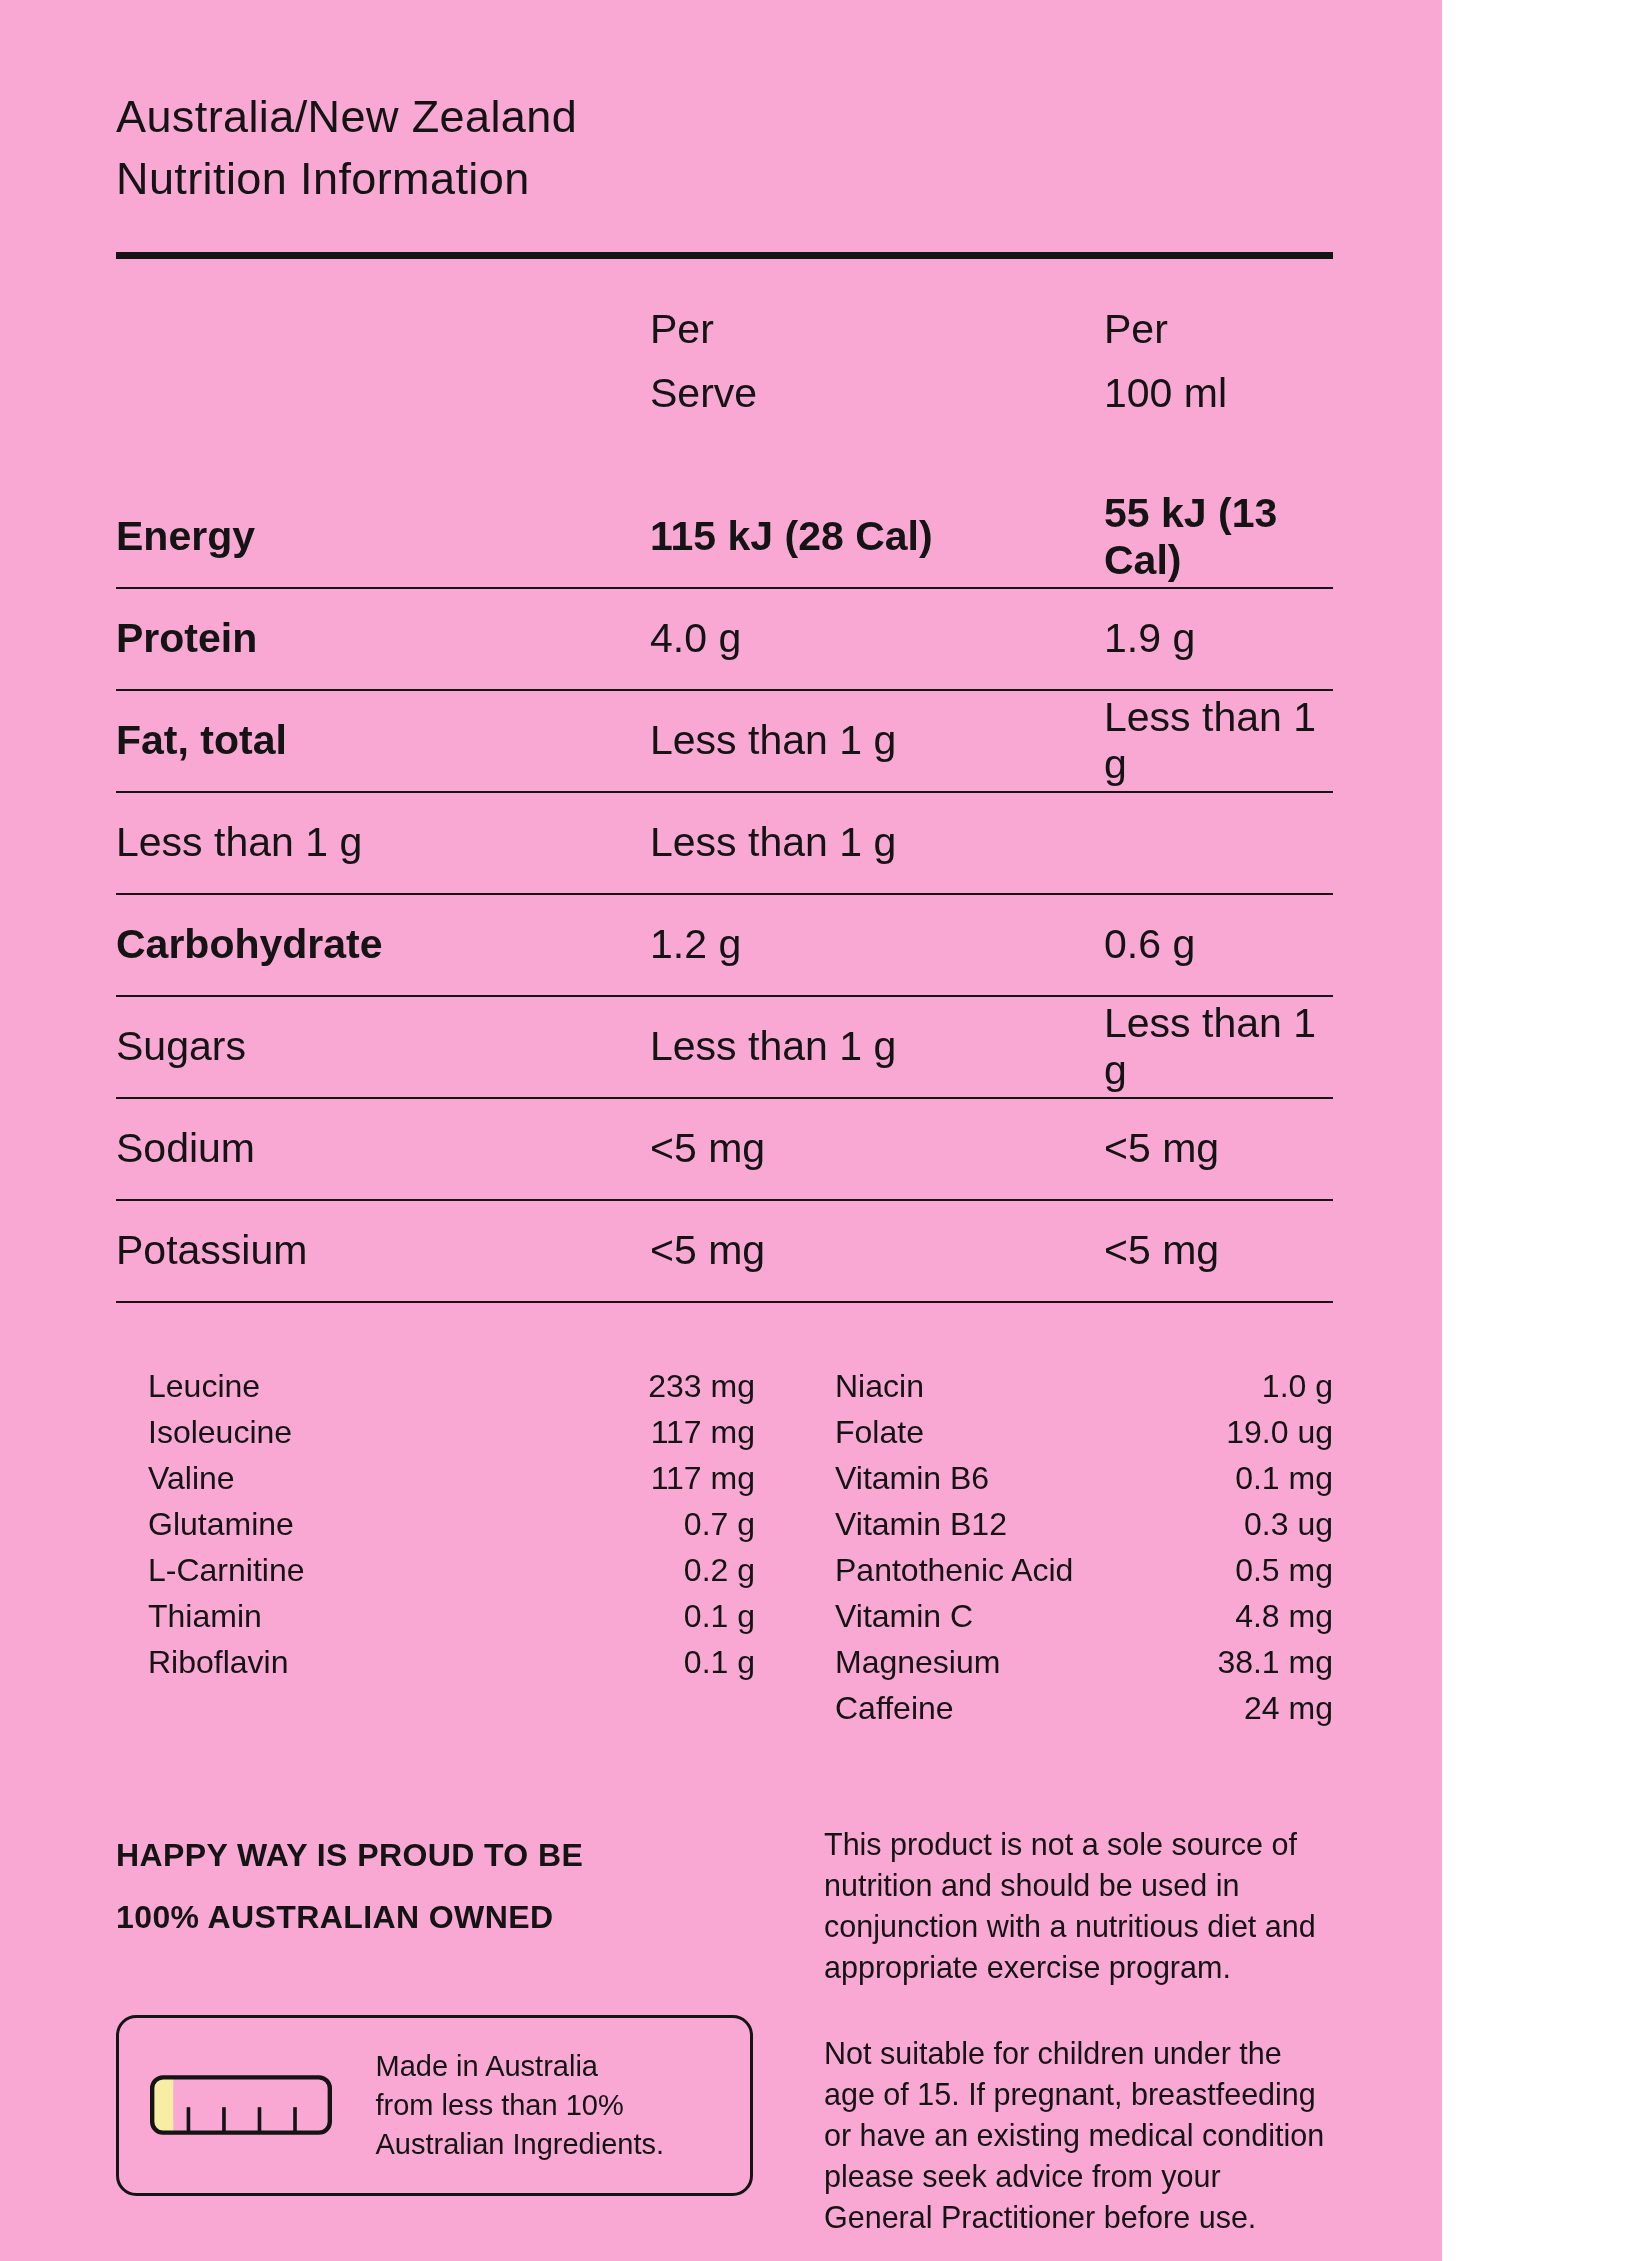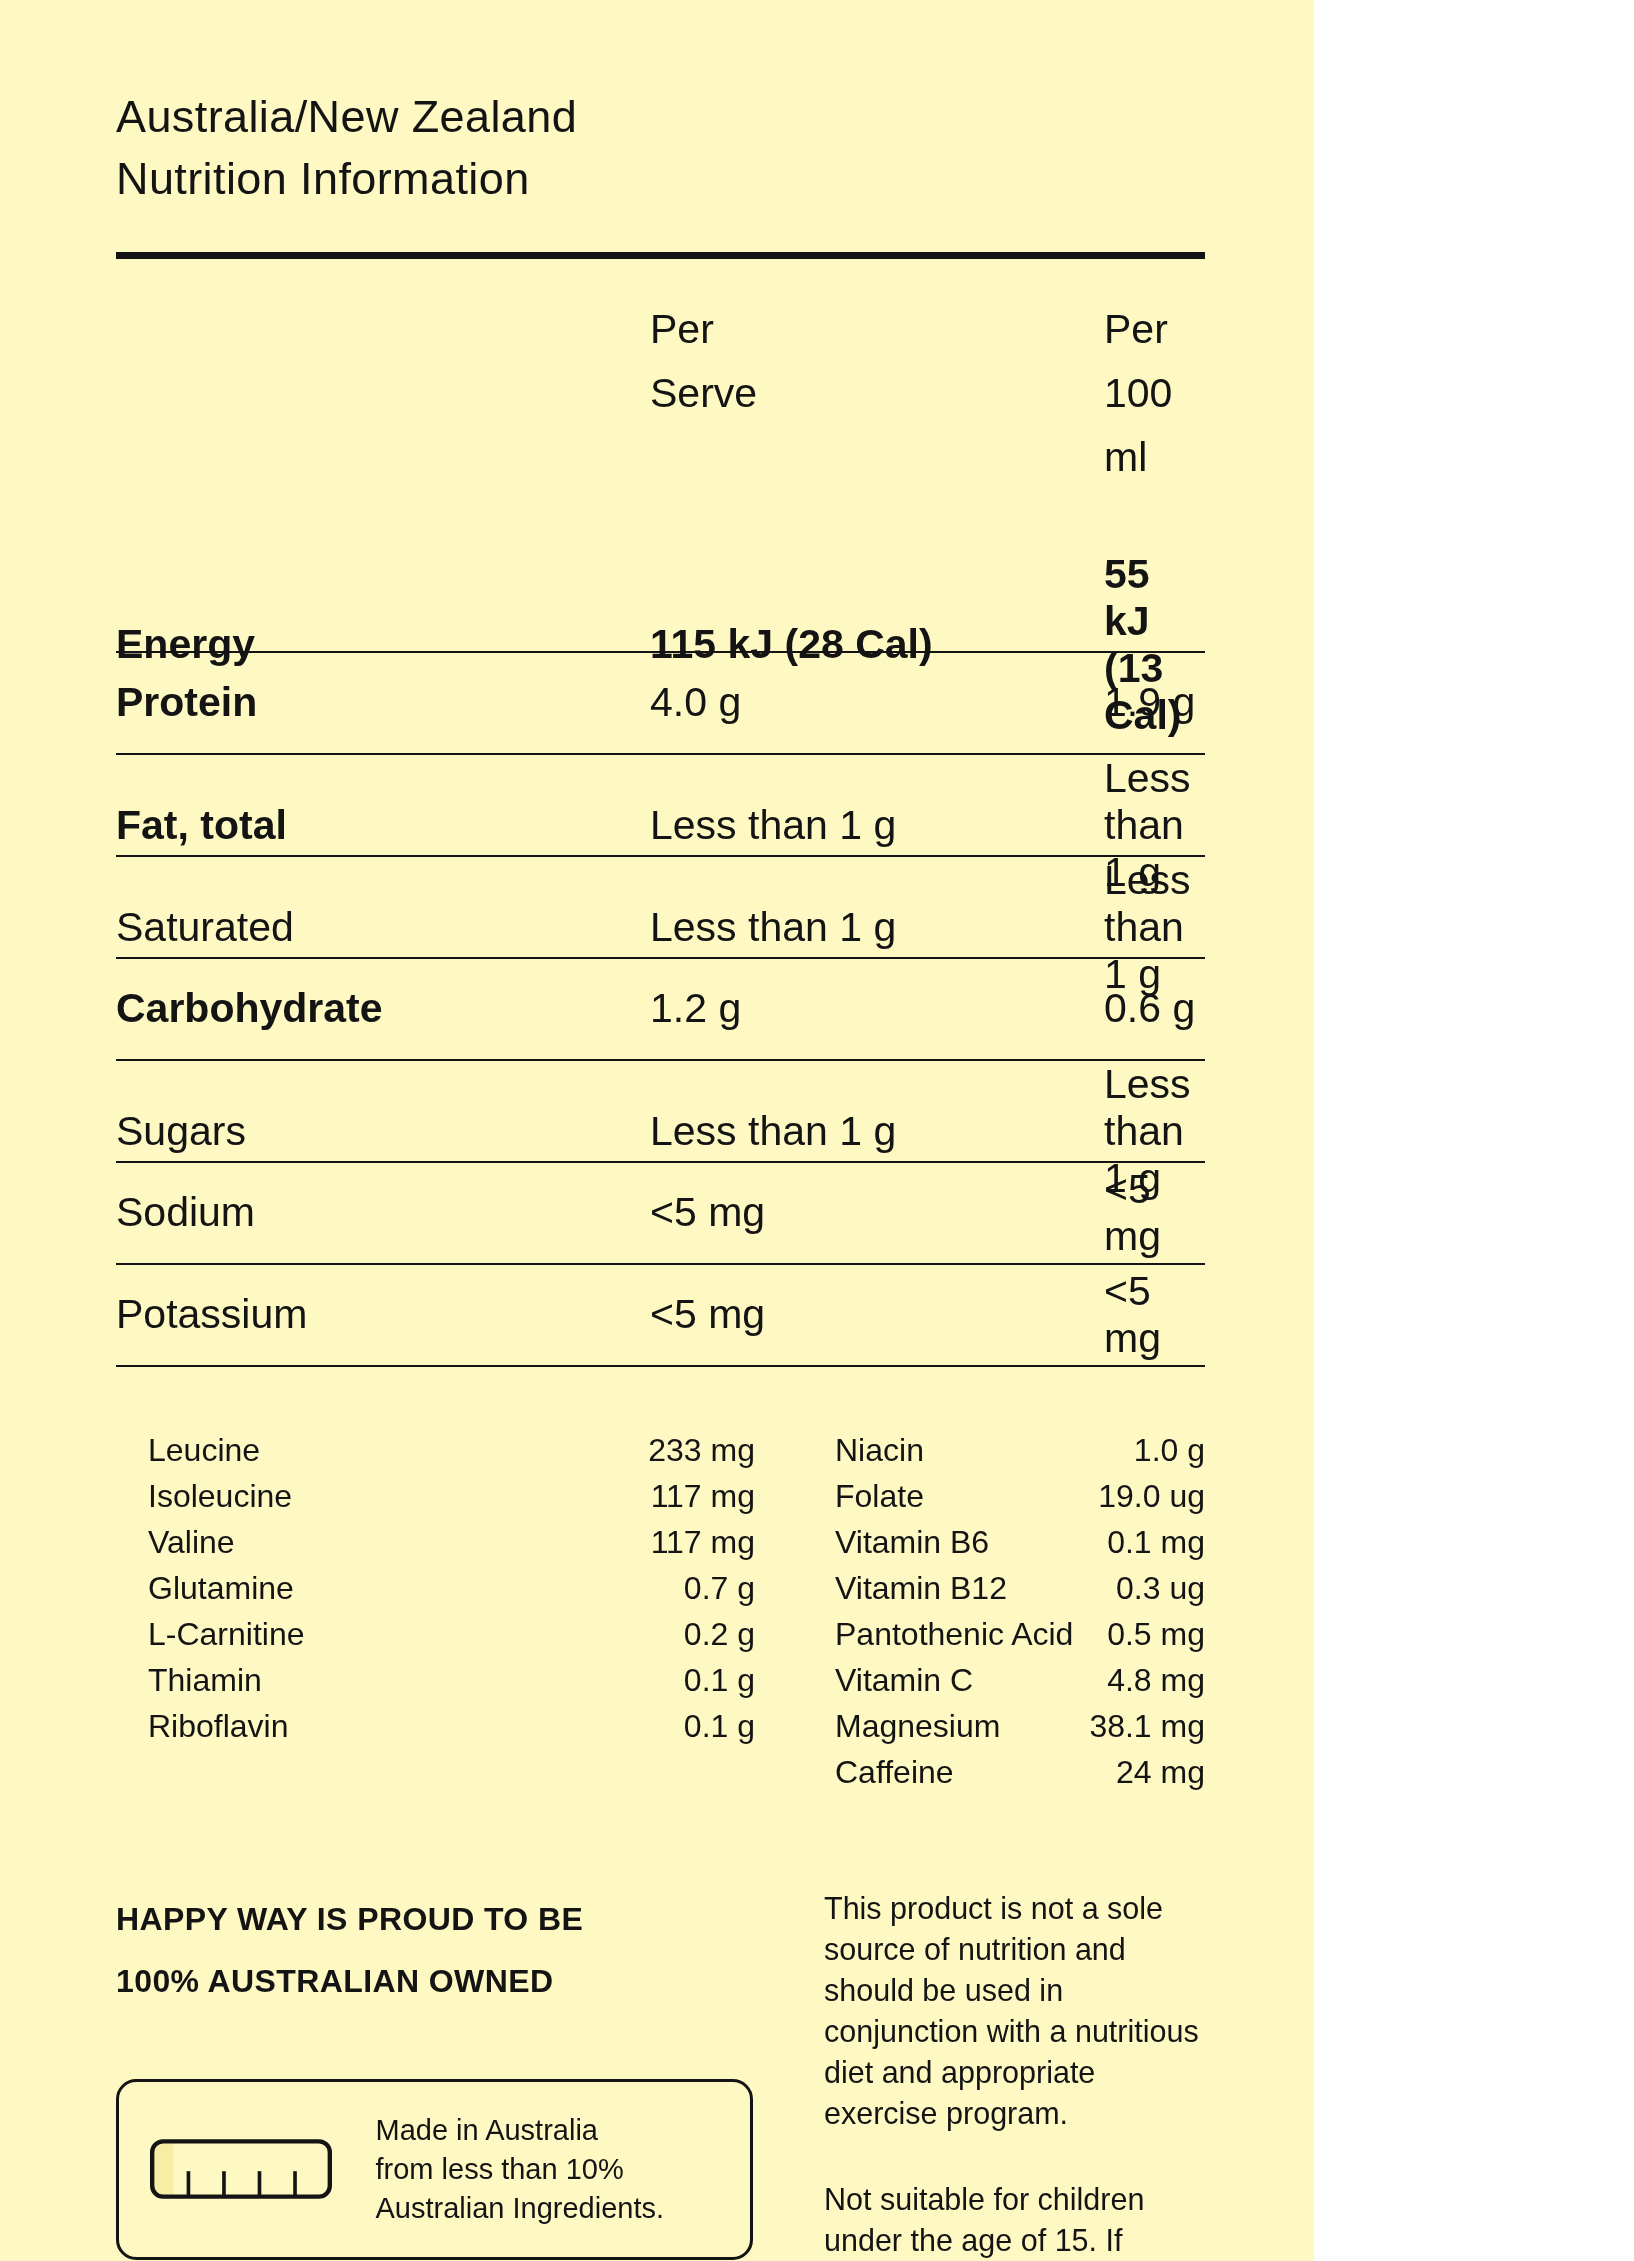--- a/index.html
+++ b/index.html
@@ -1,17 +1,17 @@
 <!DOCTYPE html>
 <html style="font-size:11.6px"><head>
 <meta charset="utf-8">
 <style>
   html,body{margin:0;padding:0;}
   body{width:1634px;height:2261px;background:#ffffff;font-family:"Liberation Sans",sans-serif;color:#141414;overflow:hidden;}
-  .page{position:relative;width:1314px;height:2261px;background:#fef9c3;}
+  .page{position:relative;width:1442px;height:2261px;background:#f9a8d4;}
   .content{padding:0 109px 0 116px;}
 
   
   .header{display:flex;justify-content:space-between;align-items:flex-end;padding-top:86px;}
   .title{font-size:45px;line-height:62px;letter-spacing:0.4px;font-weight:400;}
   .serving-info{font-size:30.5px;line-height:42px;text-align:right;padding-bottom:7.3px;}
 
   .rule-thick{height:6.5px;background:#141414;margin-top:42px;}
 
   
@@ -73,21 +73,20 @@
         <div class="lbl">Protein</div>
         <div class="val">4.0 g</div>
         <div class="val">1.9 g</div>
       </div>
       <div class="grid3 trow bold-label">
         <div class="lbl">Fat, total</div>
         <div class="val">Less than 1 g</div>
         <div class="val">Less than 1 g</div>
       </div>
       <div class="grid3 trow">
-        <div class="lbl">Saturated</div>
         <div class="val">Less than 1 g</div>
         <div class="val">Less than 1 g</div>
       </div>
       <div class="grid3 trow bold-label">
         <div class="lbl">Carbohydrate</div>
         <div class="val">1.2 g</div>
         <div class="val">0.6 g</div>
       </div>
       <div class="grid3 trow">
         <div class="lbl">Sugars</div>

